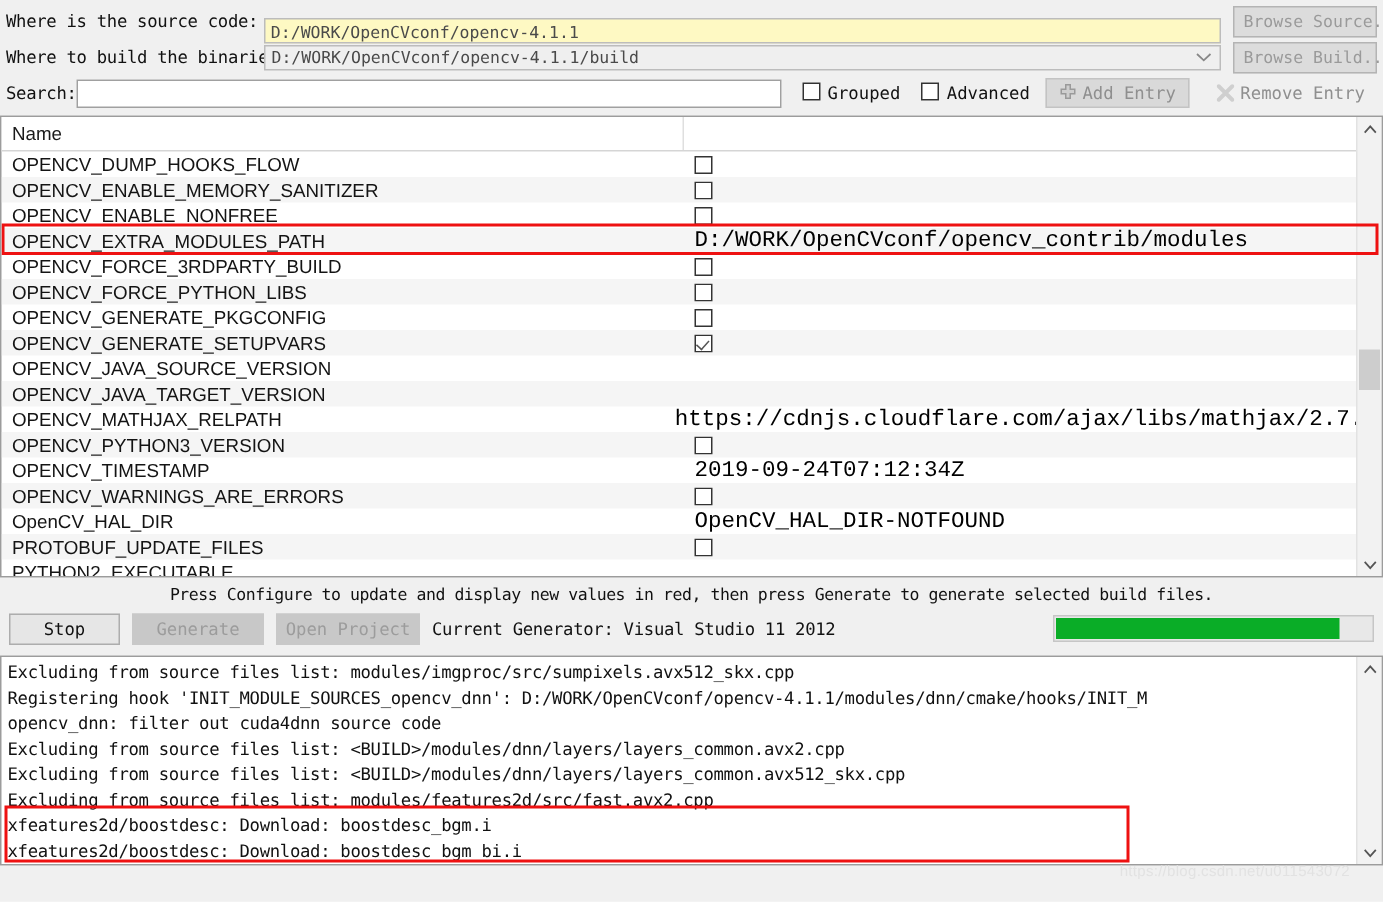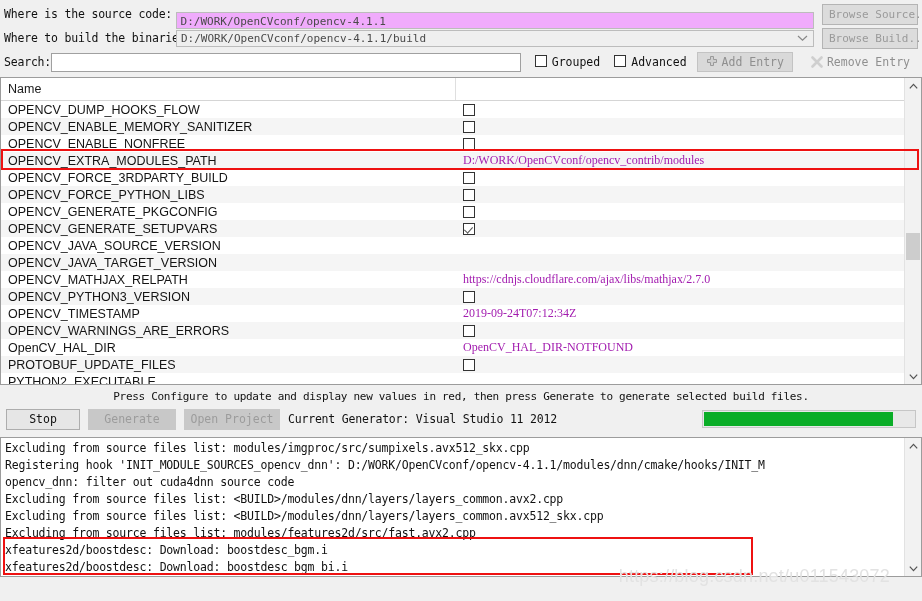--- a/index.html
+++ b/index.html
@@ -43,21 +43,21 @@
     height: 17px;
     line-height: 17px;
     font-family: "DejaVu Sans Mono", monospace;
     font-size: 11px;
     color: #4a4a4a;
     padding: 0 4px;
     box-sizing: border-box;
     overflow: hidden;
     white-space: nowrap;
   }
-  .field.src  { width: 640px; background:#f0abfc;margin-top:12px; }
+  .field.src  { width: 640px; background:#fef9c3;margin-top:12px; }
   .field.bld  { width: 640px; display:flex; align-items:center; justify-content:space-between;}
   .field.white {
     background: #ffffff;
     border: 1px solid #a0a0a0;
     color: #000;
   }
   .field.search { width: 500px; height: 19px; line-height: 19px;}
 
   .combo-arrow {
     width: 14px;
@@ -172,23 +172,23 @@
     font-family: "Liberation Sans", sans-serif;
     font-size: 12.5px;
     color: #141414;
     white-space: nowrap;
     overflow: hidden;
   }
   .cell-value {
     flex: 1 1 auto;
     padding-left: 7px;
     box-sizing: border-box;
-    font-family: Liberation Serif, serif;
-    font-size: 12px;
-    color: #a21caf;
+    font-family: Liberation Mono, monospace;
+    font-size: 15px;
+    color: #000000;
     white-space: nowrap;
     overflow: hidden;
     display: flex;
     align-items: center;
   }
   .vcheck {
     width: 12px;
     height: 12px;
     border: 1px solid #333;
     background: #fff;
@@ -327,24 +327,24 @@
     letter-spacing: -0.2px;
   }
   #log-highlight-box {
     left: 2px;
     top: 99px;
     width: 750px;
     height: 38px;
   }
   #watermark {
     position: absolute;
-    right: 32px;
+    right: 22px;
     bottom: 14px;
     font-family: "Liberation Sans", sans-serif;
-    font-size: 18px;
+    font-size: 10px;
     color: #e2e2e2;
     letter-spacing: 0.2px;
     pointer-events: none;
   }
 </style>
 </head>
 <body>
 
 <div id="top-area">
 

